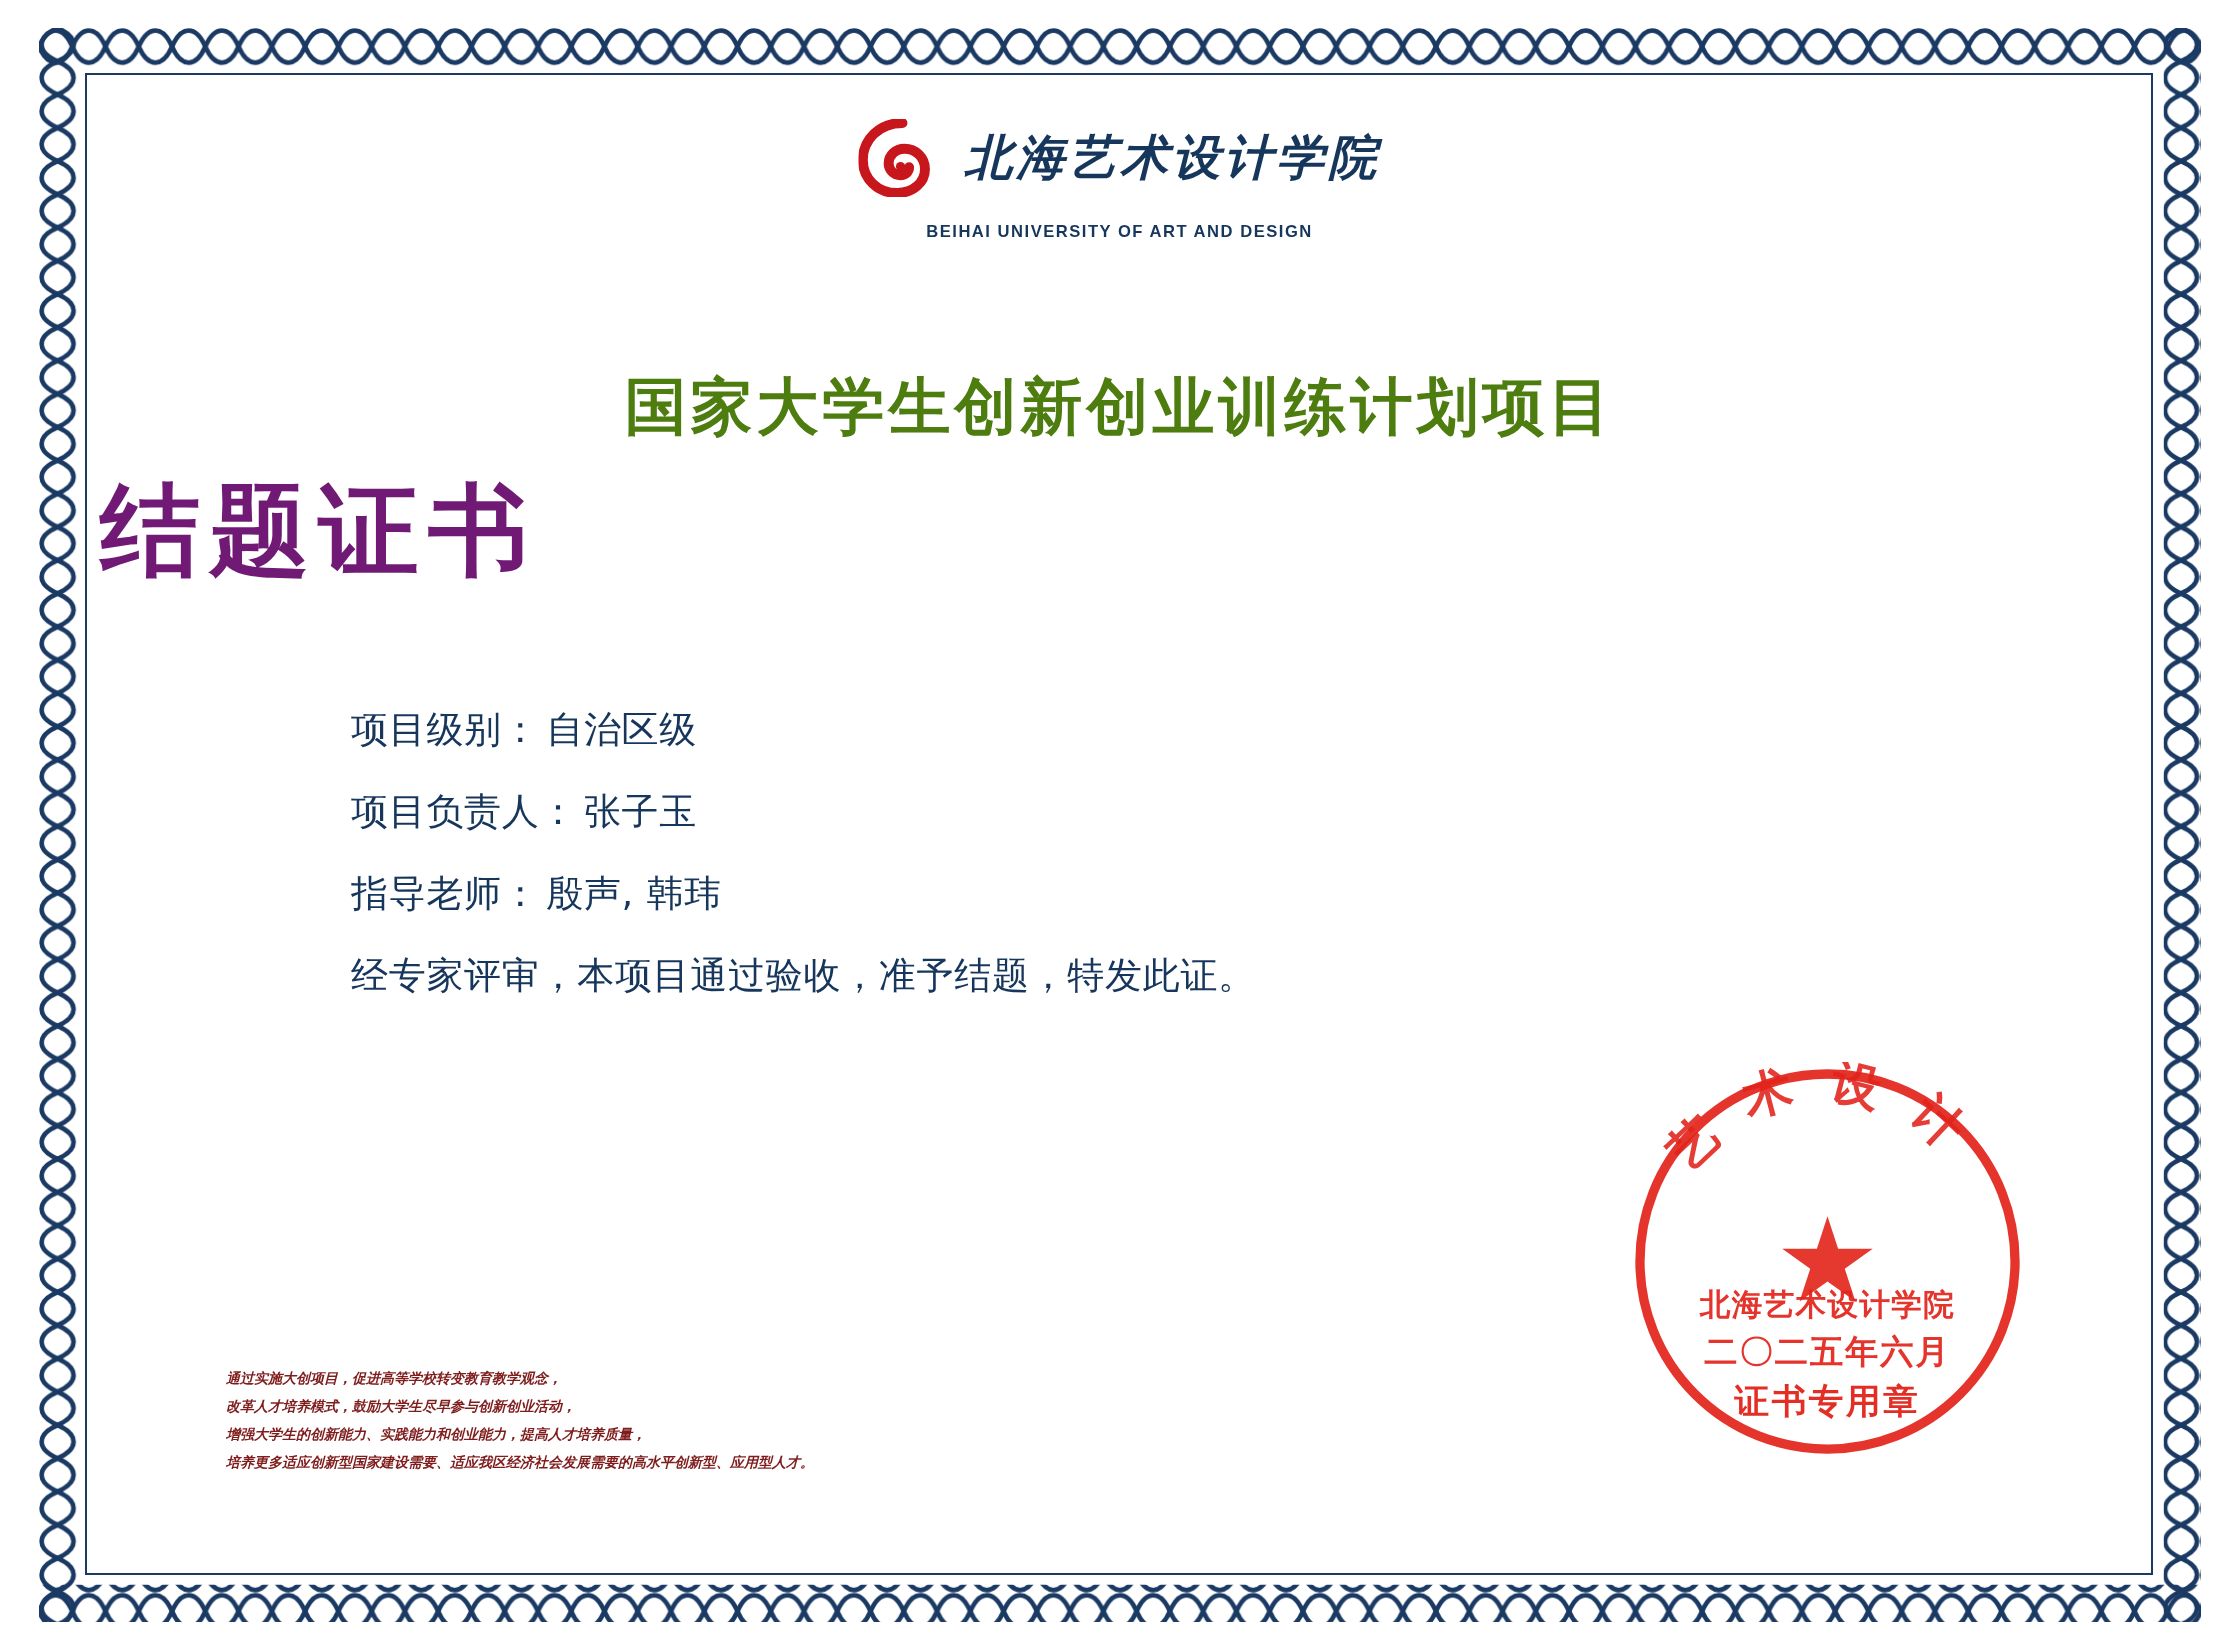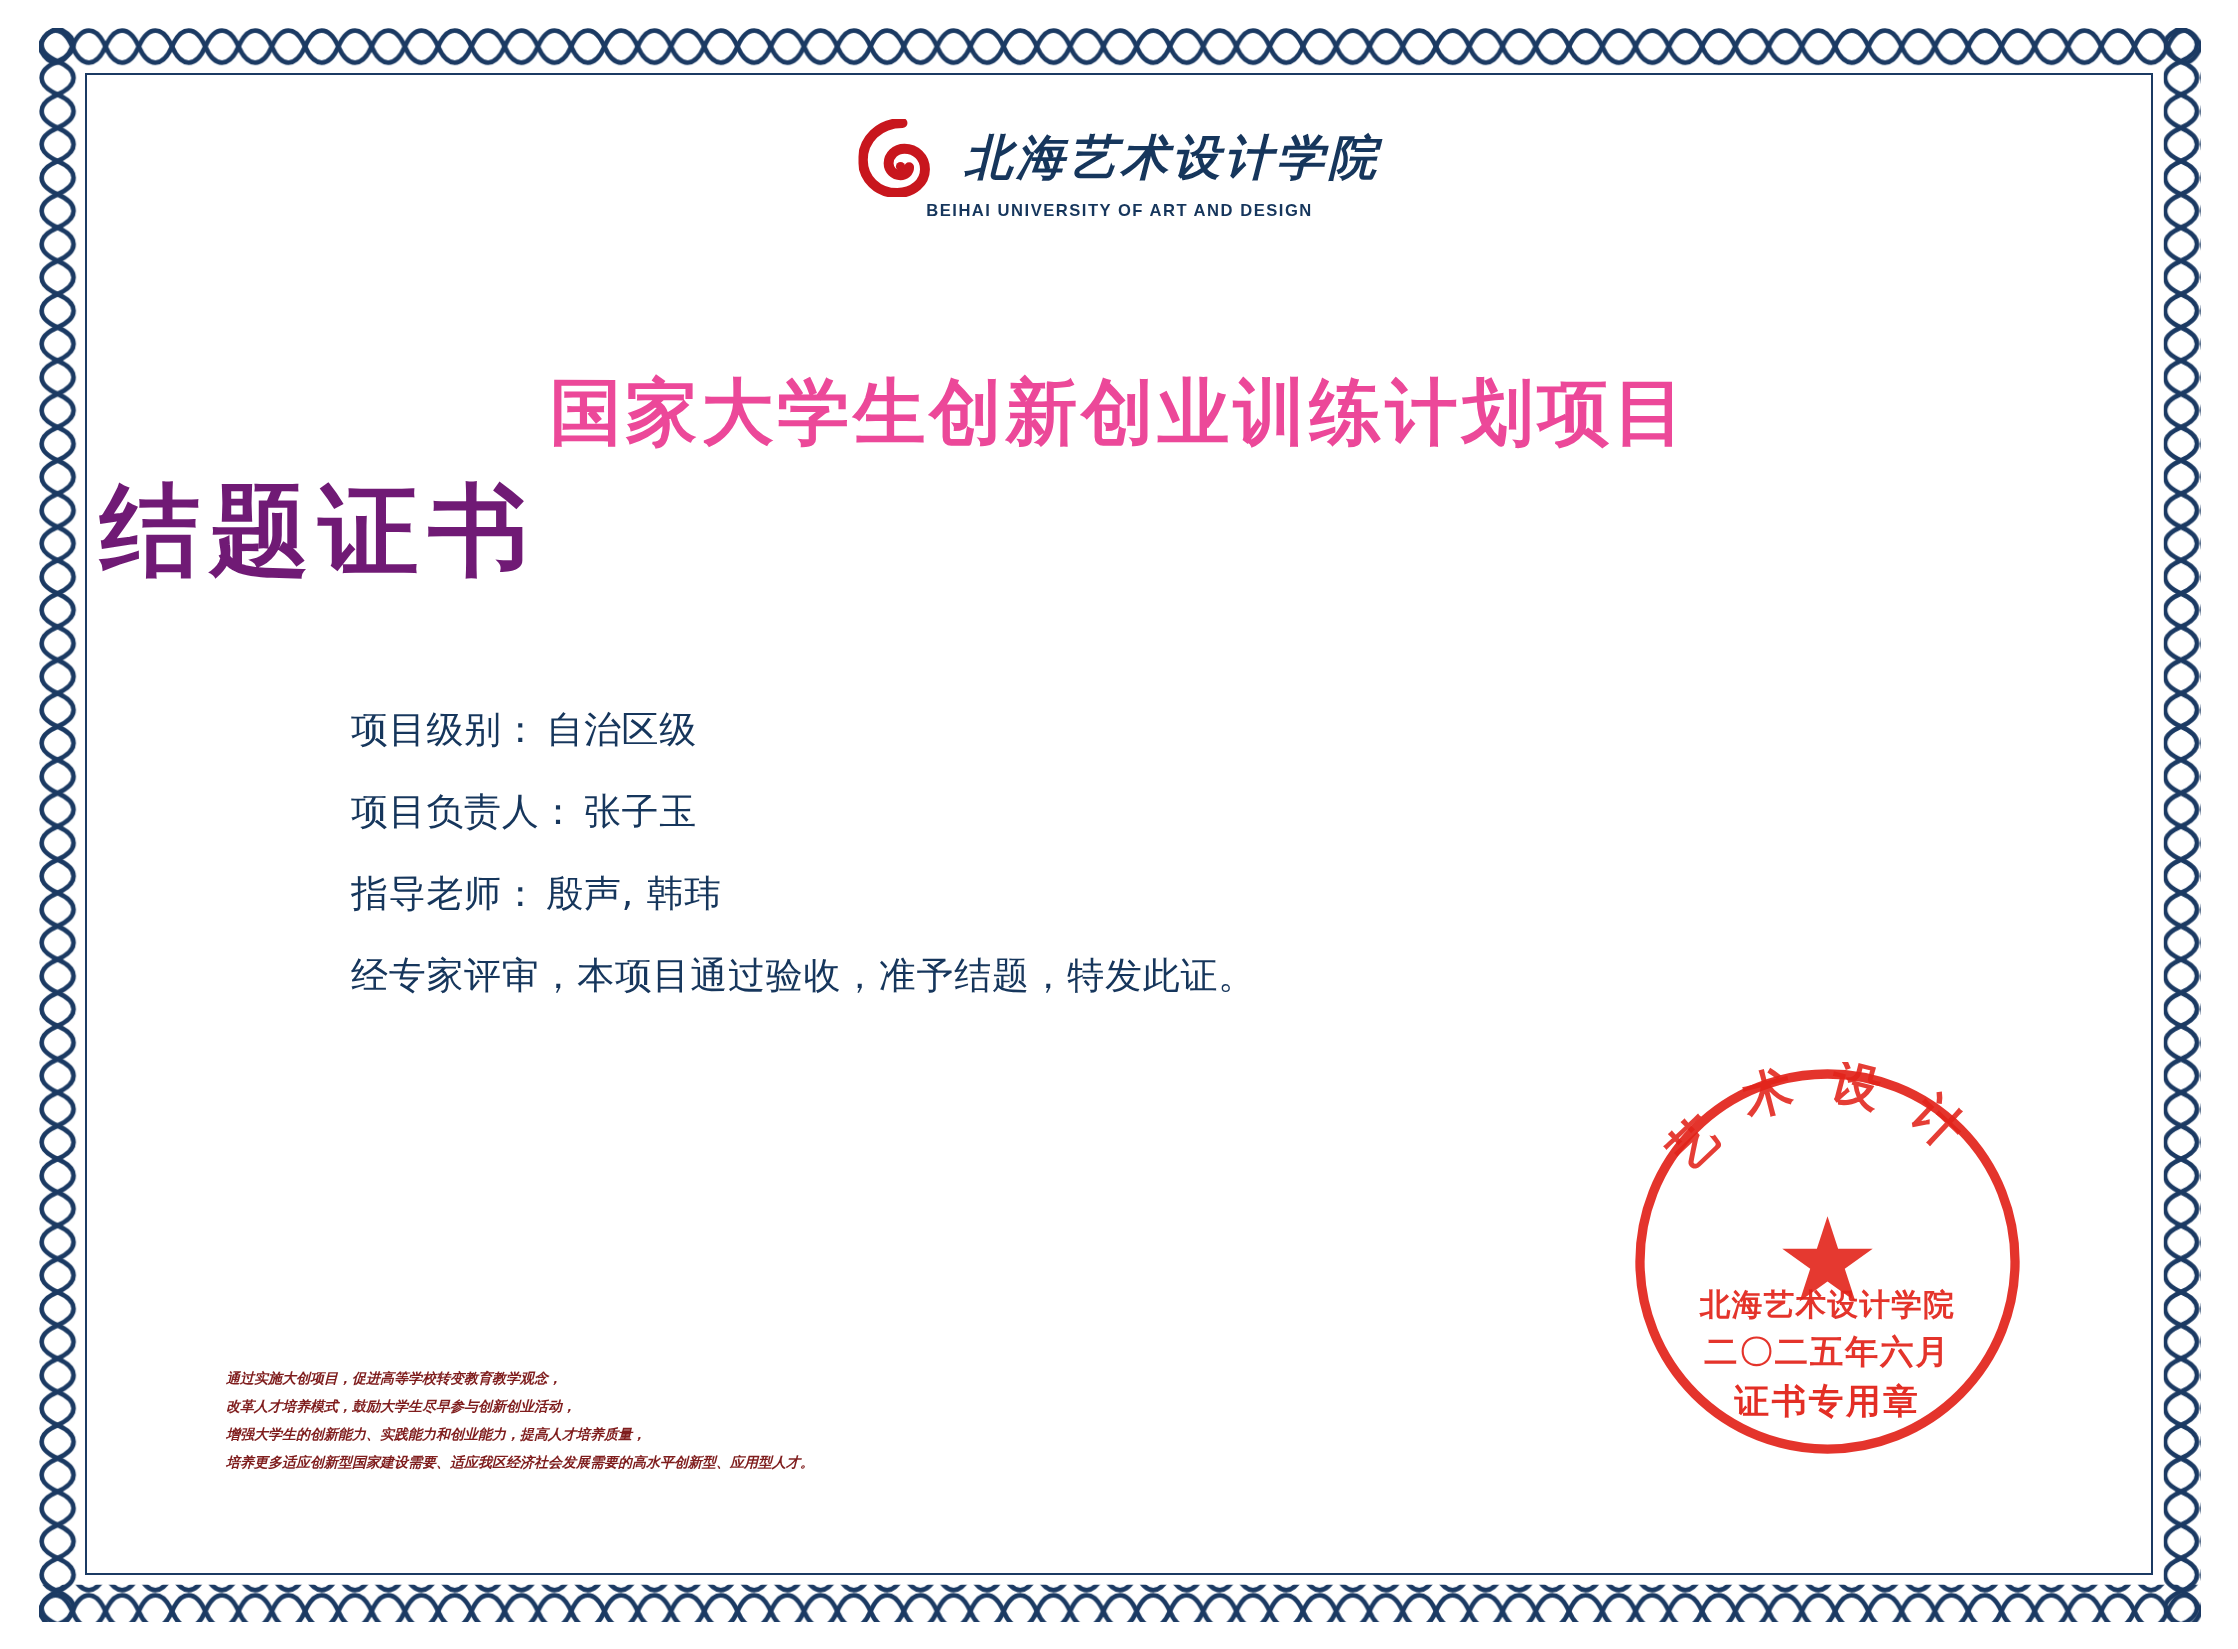--- a/index.html
+++ b/index.html
@@ -88,40 +88,40 @@
   .logo-cn {
     font-family: "DejaVu Serif", "Liberation Serif", serif;
     font-size: 48px;
     font-weight: bold;
     color: #16365c;
     letter-spacing: 4px;
     font-style: italic;
     white-space: nowrap;
   }
   .logo-en {
-    margin-top: 4px;
+    margin-top: 25px;
     font-size: 16.6px;
     letter-spacing: 1.5px;
     color: #16365c;
     font-weight: bold;
     white-space: nowrap;
   }
 
   
   .title-main {
     position: absolute;
     top: 279px;
     left: 0;
     width: 100%;
     text-align: center;
     font-family: Liberation Sans, sans-serif;
     font-weight: bold;
-    font-size: 72px;
+    font-size: 62px;
     letter-spacing: 4px;
-    color: #ec4899;
+    color: #4d7c0f;
     white-space: nowrap;
   }
   .title-sub {
     position: absolute;
     top: 379px;
     left: 0;
     width: 100%;
     text-align: left;
     font-family: "DejaVu Serif", "Liberation Serif", serif;
     font-weight: bold;

